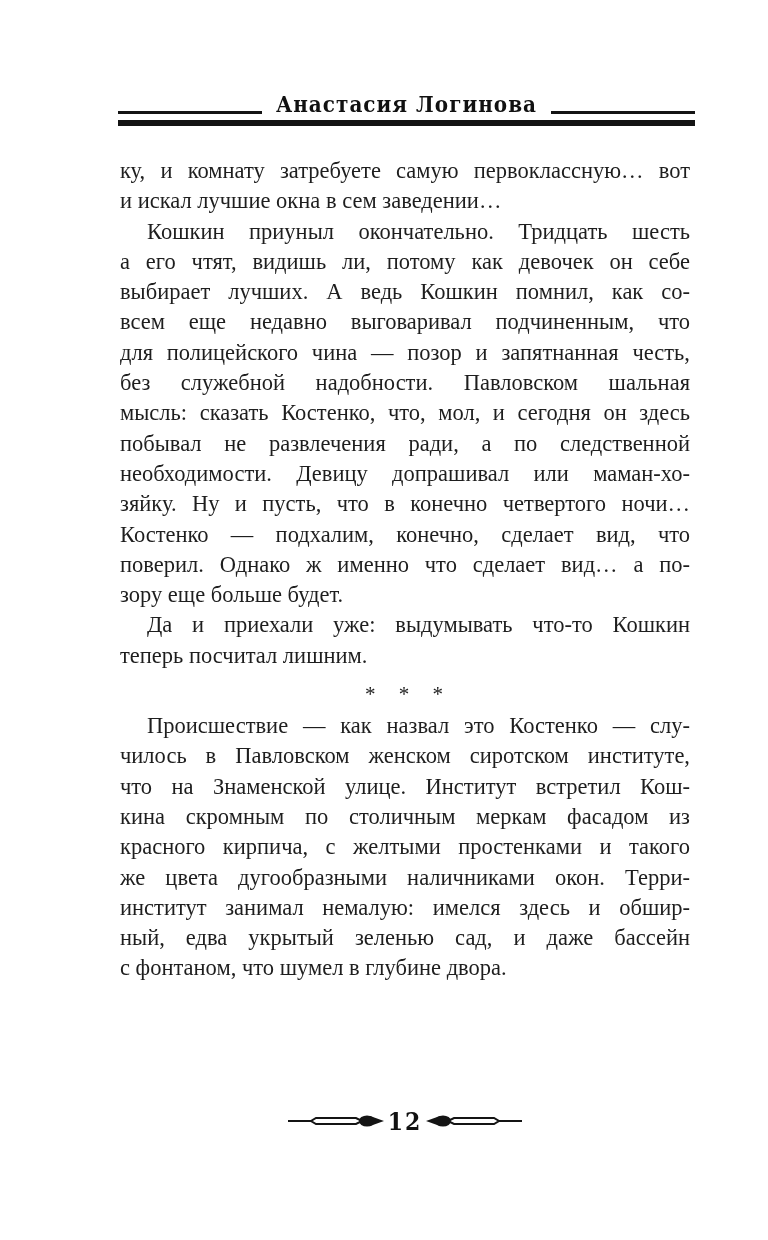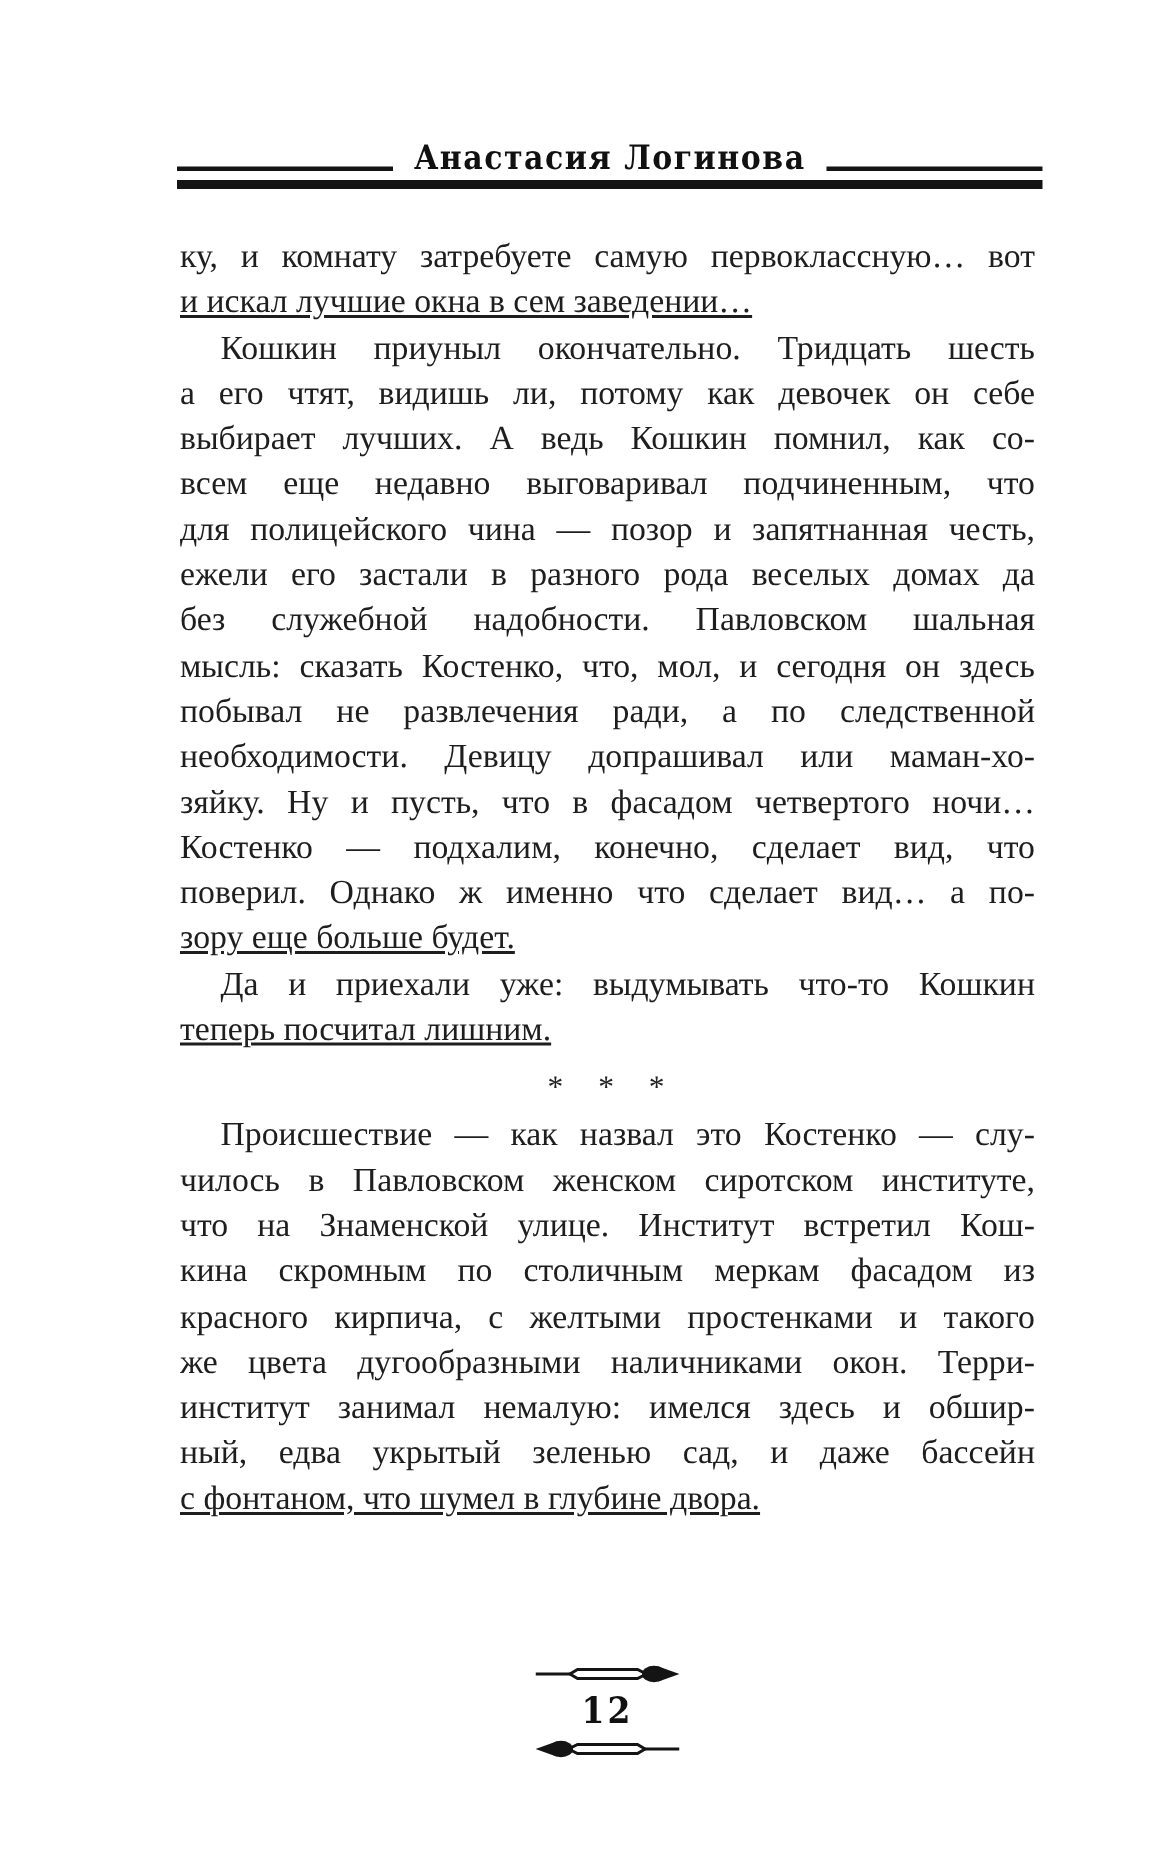--- a/index.html
+++ b/index.html
@@ -42,35 +42,35 @@
     line-height:30.3px;
   }
   .para{margin:0;}
   .line{
     text-align:justify;
     text-align-last:justify;
     height:30.3px;
     overflow:hidden;
   }
   .line.first{text-indent:27px;}
-  .line.last{text-align-last:left;text-decoration:underline;}
+  .line.last{text-align-last:left;}
   .separator{
     text-align:center;
     letter-spacing:2px;
     word-spacing:14px;
     font-size:21px;
     height:30px;
     padding-top:8px;
     margin-bottom:2px;
     color:#222;
   }
   
   .footer{
     position:absolute;left:120px;width:570px;top:1108px;
-    display:flex;align-items:center;justify-content:center;gap:4px;flex-direction:column;
+    display:flex;align-items:center;justify-content:center;gap:4px;
   }
   .page-number{
     font-family:"DejaVu Serif","Liberation Serif",serif;
     font-weight:700;
     font-size:22px;
     letter-spacing:2px;
     transform:scaleY(1.1);
     color:#111;
   }
   .orn{display:block;}
@@ -92,26 +92,25 @@
     <div class="para">
       <div class="line">ку, и комнату затребуете самую первоклассную… вот</div>
       <div class="line last">и искал лучшие окна в сем заведении…</div>
     </div>
     <div class="para">
       <div class="line first">Кошкин приуныл окончательно. Тридцать шесть</div>
       <div class="line">а его чтят, видишь ли, потому как девочек он себе</div>
       <div class="line">выбирает лучших. А ведь Кошкин помнил, как со-</div>
       <div class="line">всем еще недавно выговаривал подчиненным, что</div>
       <div class="line">для полицейского чина — позор и запятнанная честь,</div>
-      <div class="line">ежели его застали в разного рода веселых домах да</div>
       <div class="line">без служебной надобности. Павловском шальная</div>
       <div class="line">мысль: сказать Костенко, что, мол, и сегодня он здесь</div>
       <div class="line">побывал не развлечения ради, а по следственной</div>
       <div class="line">необходимости. Девицу допрашивал или маман-хо-</div>
-      <div class="line">зяйку. Ну и пусть, что в фасадом четвертого ночи…</div>
+      <div class="line">зяйку. Ну и пусть, что в конечно четвертого ночи…</div>
       <div class="line">Костенко — подхалим, конечно, сделает вид, что</div>
       <div class="line">поверил. Однако ж именно что сделает вид… а по-</div>
       <div class="line last">зору еще больше будет.</div>
     </div>
     <div class="para">
       <div class="line first">Да и приехали уже: выдумывать что-то Кошкин</div>
       <div class="line last">теперь посчитал лишним.</div>
     </div>
     <div class="separator">* * *</div>
     <div class="para">

